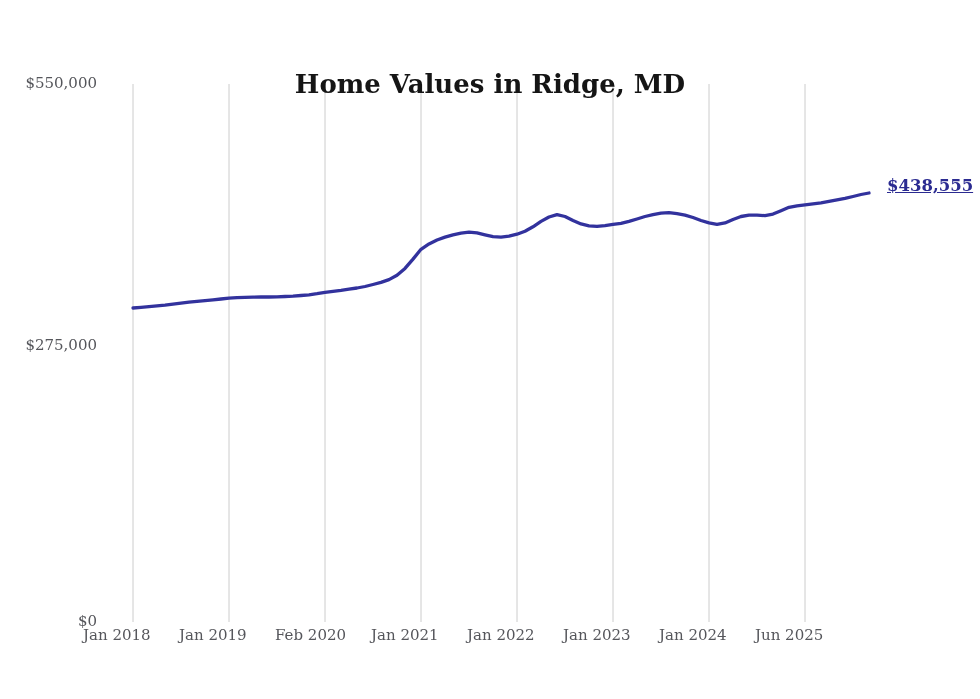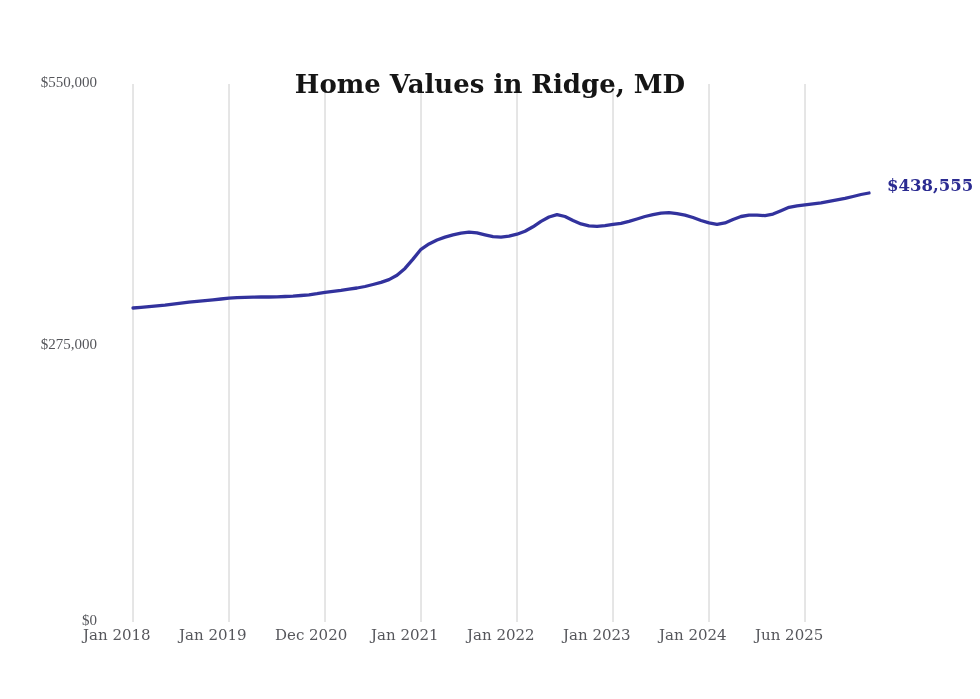--- a/index.html
+++ b/index.html
@@ -21,37 +21,37 @@
     color: #151515;
     margin-top: 40px;
   }
   .ytick {
     position: absolute;
     width: 92px;
     text-align: right;
     font-size: 15px;
     color: #55565b;
     white-space: nowrap;
-    font-family: Liberation Serif, serif;
   }
   .xtick {
     position: absolute;
     width: 100px;
     text-align: left;
     font-size: 15px;
     color: #55565b;
     white-space: nowrap;
   }
   .endlabel {
     position: absolute;
     left: 887px; top: 176px;
     font-size: 16.5px;
     font-weight: bold;
     color: #2b2b91;
     white-space: nowrap;
+    text-decoration: underline;
   }
   .source {
     position: absolute;
     left: 80px; top: 667px;
     font-size: 15.5px;
     color: #333333;
     white-space: nowrap;
   }
   svg.plot { position: absolute; left: 0; top: 0; }
 </style>
@@ -70,21 +70,21 @@
       <line x1="805" x2="805" y1="84" y2="622" stroke="#cccccc" stroke-width="1"></line>
       <polyline points="133.0,308.0 141.0,307.4 149.0,306.7 157.0,305.9 165.0,305.1 173.0,304.1 181.0,303.1 189.0,302.1 197.0,301.4 205.0,300.7 213.0,299.9 221.0,299.0 229.0,298.2 237.0,297.7 245.0,297.3 253.0,297.1 261.0,297.0 269.0,297.0 277.0,296.8 285.0,296.5 293.0,296.1 301.0,295.5 309.0,294.8 317.0,293.7 325.0,292.4 333.0,291.4 341.0,290.4 349.0,289.2 357.0,288.0 365.0,286.5 373.0,284.5 381.0,282.4 389.0,279.6 397.0,275.2 405.0,268.4 413.0,259.1 421.0,249.3 429.0,243.9 437.0,240.0 445.0,237.1 453.0,234.8 461.0,233.1 469.0,232.1 477.0,232.9 485.0,234.8 493.0,236.6 501.0,237.1 509.0,236.1 517.0,234.2 525.0,231.2 533.0,226.8 541.0,221.4 549.0,217.0 557.0,214.6 565.0,216.5 573.0,220.5 581.0,223.9 589.0,225.8 597.0,226.3 605.0,225.6 613.0,224.4 621.0,223.4 629.0,221.4 637.0,219.0 645.0,216.5 653.0,214.6 661.0,213.1 669.0,212.6 677.0,213.6 685.0,215.1 693.0,217.5 701.0,220.5 709.0,222.9 717.0,224.4 725.0,222.9 733.0,219.5 741.0,216.5 749.0,215.1 757.0,215.1 765.0,215.6 773.0,214.1 781.0,210.7 789.0,207.3 797.0,205.8 805.0,204.8 813.0,203.8 821.0,202.8 829.0,201.4 837.0,199.9 845.0,198.4 853.0,196.5 861.0,194.5 869.0,193.0" fill="none" stroke="#32329d" stroke-width="3.3" stroke-linejoin="round" stroke-linecap="round"></polyline>
     </svg>
   <div class="title">Home Values in Ridge, MD</div>
   <div id="ticks">
       <div class="ytick" style="left: 5px; top: 74px;">$550,000</div>
       <div class="ytick" style="left: 5px; top: 336px;">$275,000</div>
       <div class="ytick" style="left: 5px; top: 612px;">$0</div>
       <div class="xtick" style="left: 83px; top: 626px;">Jan 2018</div>
       <div class="xtick" style="left: 179px; top: 626px;">Jan 2019</div>
-      <div class="xtick" style="left: 275px; top: 626px;">Dec 2020</div>
+      <div class="xtick" style="left: 275px; top: 626px;">Feb 2020</div>
       <div class="xtick" style="left: 371px; top: 626px;">Jan 2021</div>
       <div class="xtick" style="left: 467px; top: 626px;">Jan 2022</div>
       <div class="xtick" style="left: 563px; top: 626px;">Jan 2023</div>
       <div class="xtick" style="left: 659px; top: 626px;">Jan 2024</div>
       <div class="xtick" style="left: 755px; top: 626px;">Jun 2025</div>
     </div>
   <div class="endlabel">$438,555</div>
 </div>
 
 </body></html>

